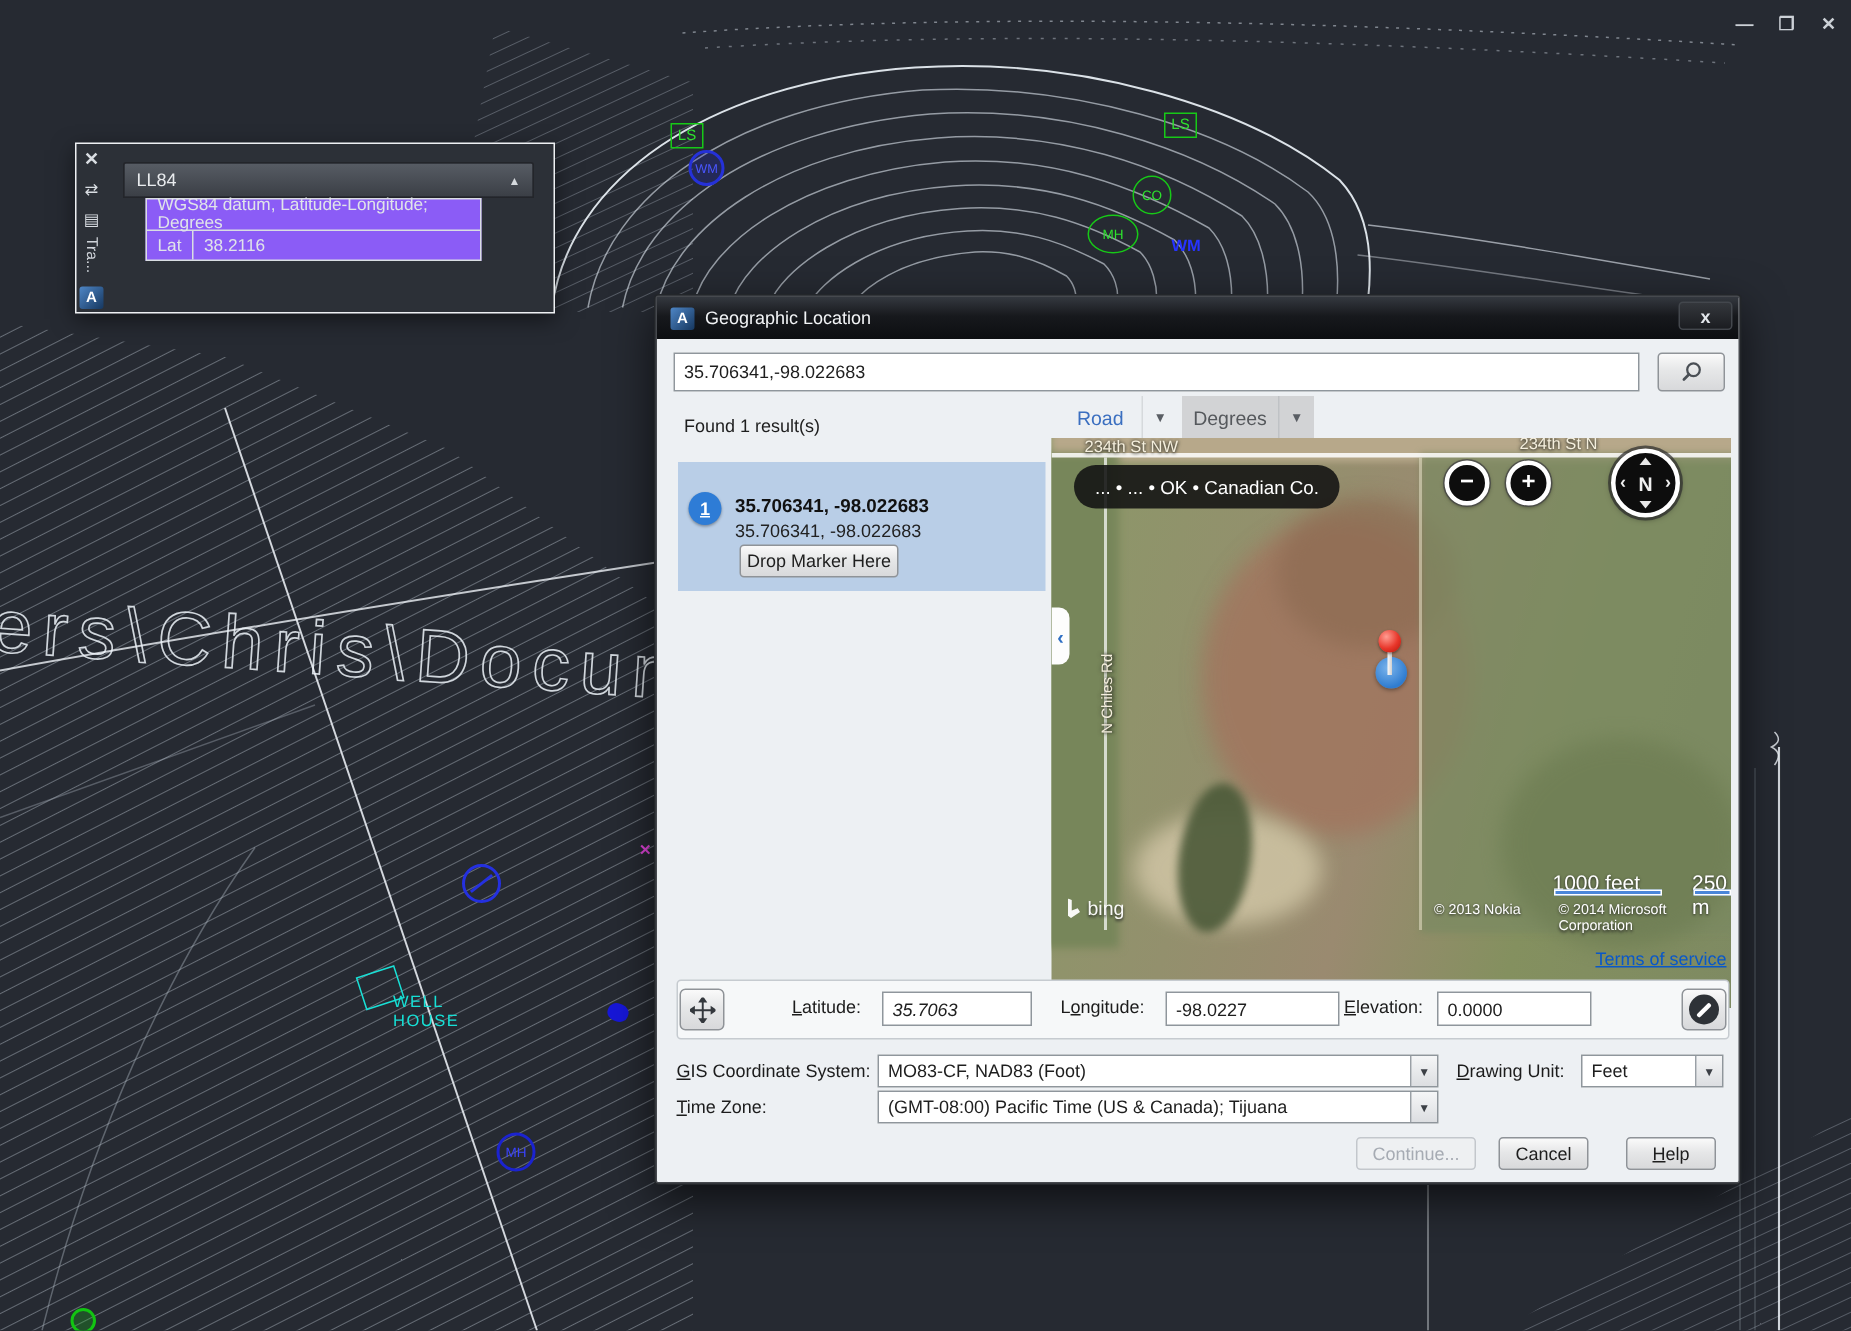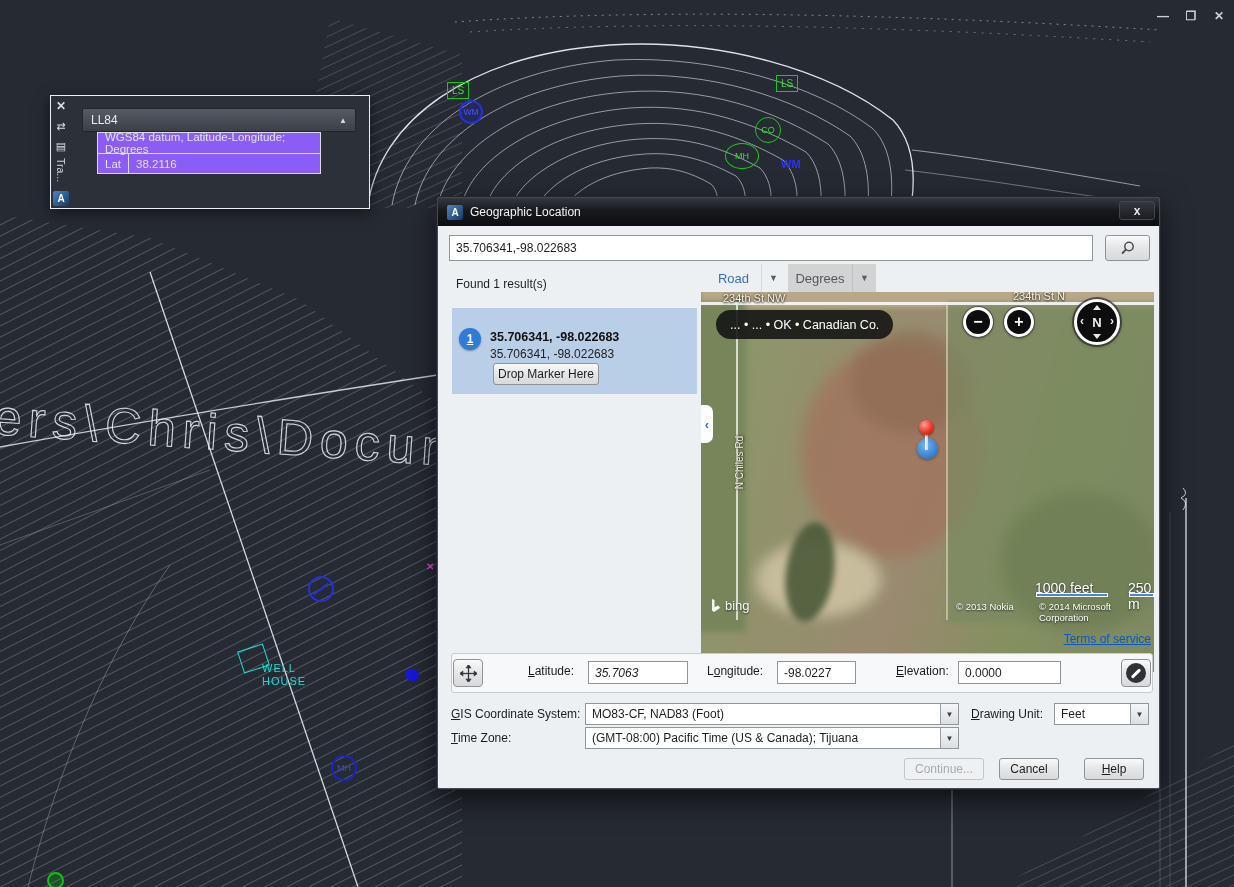--- a/index.html
+++ b/index.html
@@ -315,21 +315,21 @@
         <path d="M8.5,0 L6.7,2.6 H10.3 Z"></path>
           <path d="M8.5,17 L6.7,14.4 H10.3 Z"></path>
         <path d="M0,8.5 L2.6,6.7 V10.3 Z"></path>
           <path d="M17,8.5 L14.4,6.7 V10.3 Z"></path>
       </g>
     </svg>
   </div>
   <span class="dlbl" style="left:90px;top:466px;"><u>L</u>atitude:</span>
   <input class="abs field" readonly="" style="left: 150px; top: 463px; width: 100px; height: 23px; font-style: italic;" value="35.7063">
   <span class="dlbl" style="left:269px;top:466px;">L<u>o</u>ngitude:</span>
-  <input class="abs field" readonly="" style="left: 339px; top: 463px; width: 79px; height: 23px;" value="-98.0227">
+  <input class="abs field" readonly="" style="left: 339px; top: 463px; width: 116px; height: 23px;" value="-98.0227">
   <span class="dlbl" style="left:458px;top:466px;"><u>E</u>levation:</span>
   <input class="abs field" readonly="" style="left: 520px; top: 463px; width: 103px; height: 23px;" value="0.0000">
   <div class="abs btn" id="marker-btn">
     <span class="mdot"></span>
   </div>
 
   <span class="dlbl" style="left:13px;top:509px;"><u>G</u>IS Coordinate System:</span>
   <div class="combo" style="left:147px;top:505px;width:374px;height:22px;">
     <span class="cval">MO83-CF, NAD83 (Foot)</span>
     <span class="carr">▼</span>

